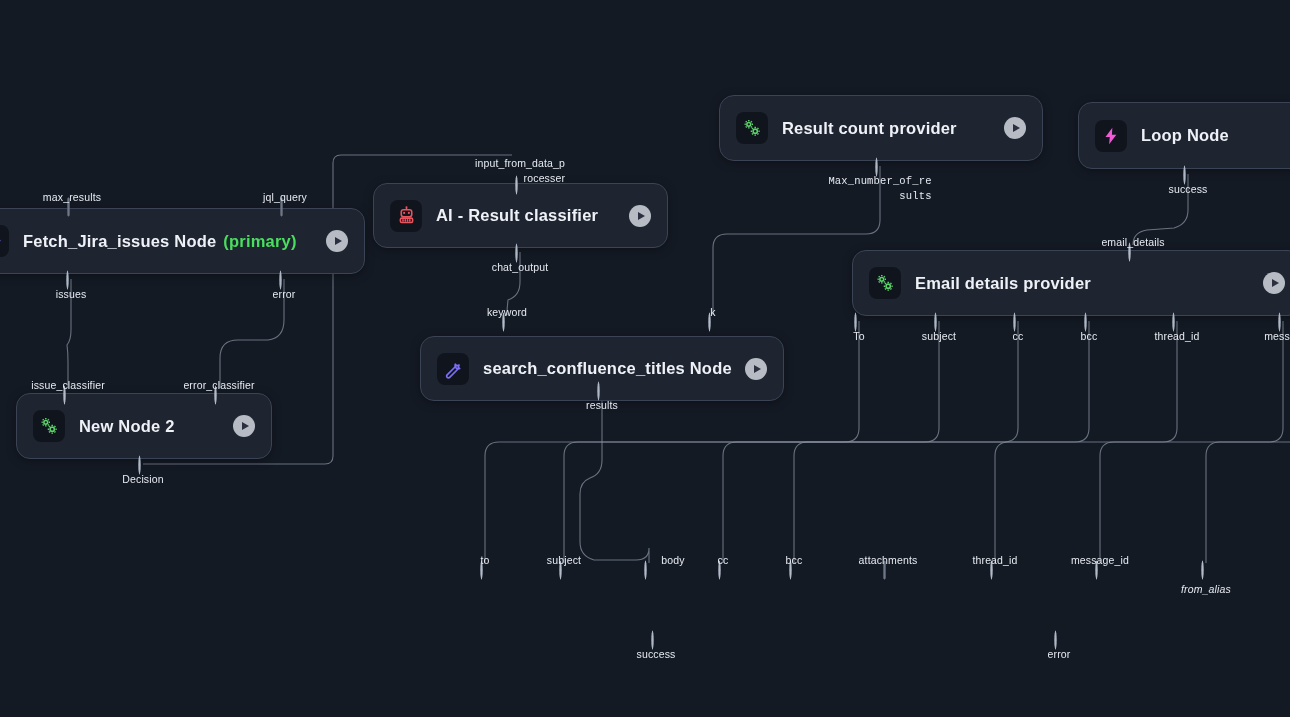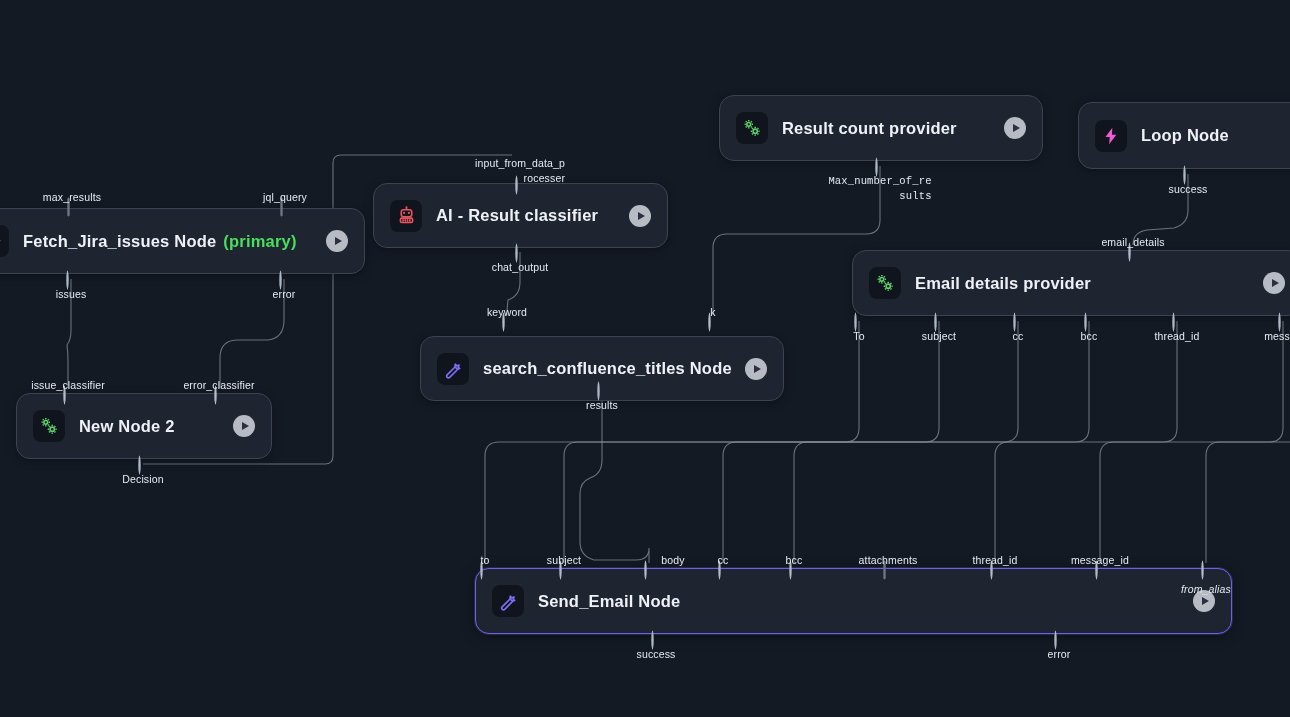--- a/index.html
+++ b/index.html
@@ -212,32 +212,20 @@
       <div class="node" style="left: 852px; top: 250px; width: 450px; height: 66px;">
         <div class="node-icon">
           <svg width="22" height="22" viewBox="0 0 24 24" fill="none" stroke="#5dd46a" stroke-width="1.7">
             <circle cx="8.5" cy="8" r="2.1"></circle>
             <path d="M8.5 3.4v1.3M8.5 11.3v1.3M3.9 8h1.3M11.8 8h1.3M5.2 4.7l.9.9M10.9 10.4l.9.9M11.8 4.7l-.9.9M6.1 10.4l-.9.9"></path>
             <circle cx="15.5" cy="15.5" r="2.3"></circle>
             <path d="M15.5 10.6v1.4M15.5 19v1.4M10.6 15.5H12M19 15.5h1.4M12 12l1 1M18 18l1 1M19 12l-1 1M13 18l-1 1"></path>
           </svg>
         </div>
         <div class="node-title">Email details provider</div>
-        <div class="run-btn">
-          <span class="tri"></span>
-        </div>
-      </div>
-      <div class="node selected" style="left: 475px; top: 568px; width: 757px; height: 66px;">
-        <div class="node-icon">
-          <svg width="20" height="20" viewBox="0 0 24 24" fill="none" stroke="#7c6ef5" stroke-width="2" stroke-linecap="round" stroke-linejoin="round">
-            <path d="M14.7 6.3a4 4 0 0 0 5.3 5.2l-1.6-1.6.9-2.6-2.6.9-1.6-1.6a4 4 0 0 0-.4-.3z"></path>
-            <path d="M14.4 9.6 5 19a2.1 2.1 0 0 0 3 3l9.4-9.4"></path>
-          </svg>
-        </div>
-        <div class="node-title">Send_Email Node</div>
         <div class="run-btn">
           <span class="tri"></span>
         </div>
       </div>
     </div>
   <div id="port-layer">
       <div class="port diamond" style="left: 72px; top: 203px;"><span class="dot"></span></div>
       <div class="port-label" style="left: 72px; top: 190px;">max_results</div>
       <div class="port diamond" style="left: 285px; top: 203px;"><span class="dot"></span></div>
       <div class="port-label" style="left: 285px; top: 190px;">jql_query</div>

